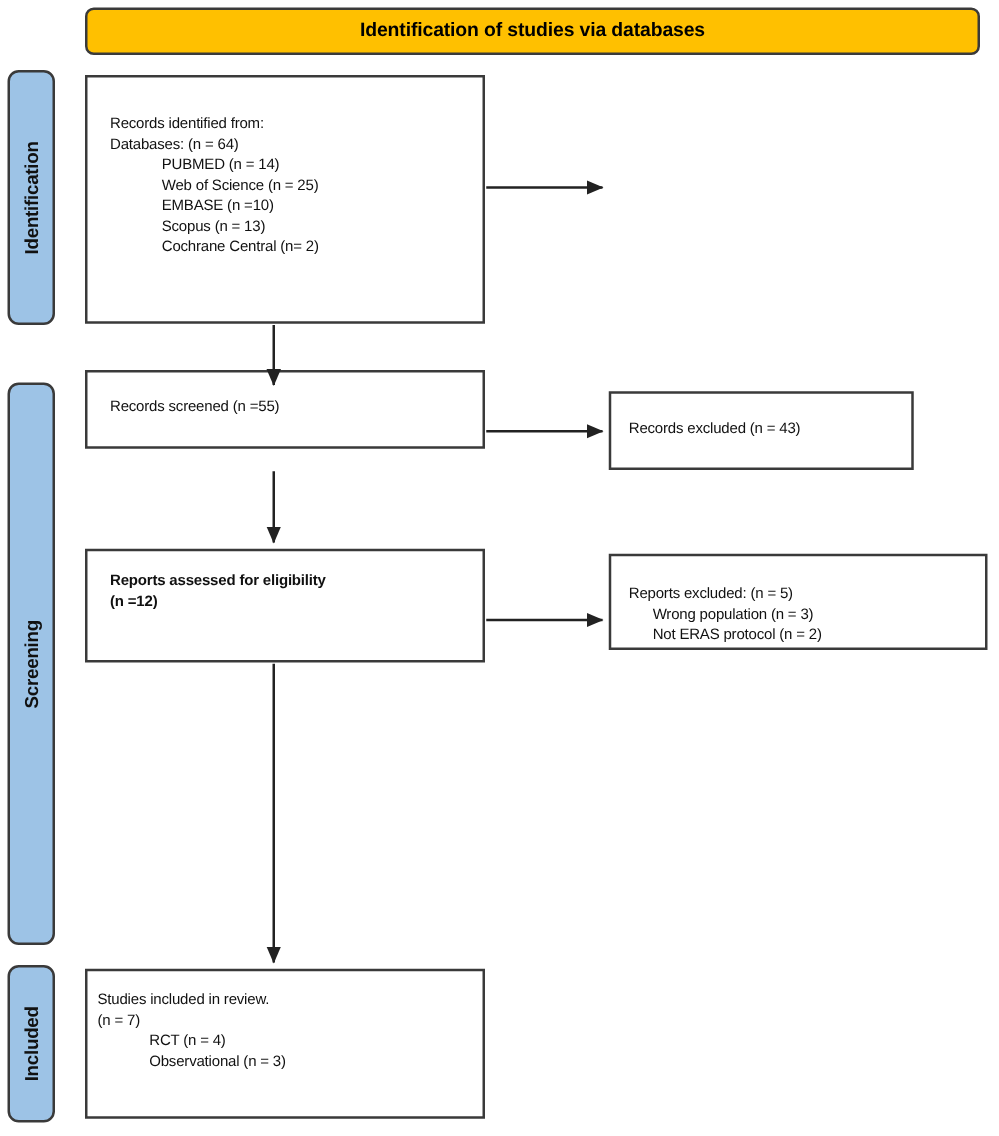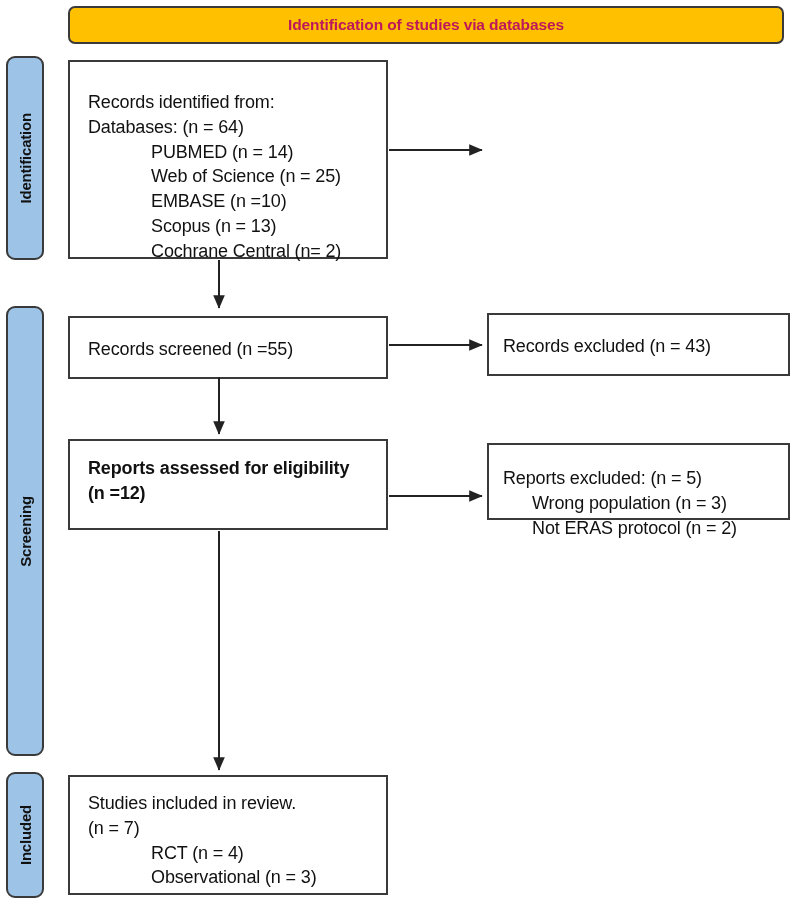--- a/index.html
+++ b/index.html
@@ -29,21 +29,21 @@
     border: 2px solid #3a3a3a;
     border-radius: 7px;
     box-sizing: border-box;
     display: flex;
     align-items: center;
     justify-content: center;
   }
   .banner-text {
     font-size: 15.5px;
     font-weight: bold;
-    color: #be185d;
+    color: #000000;
     letter-spacing: -0.1px;
     text-align: right;
     line-height: 1.1;
   }
 
   
   .rail {
     position: absolute;
     background: #9DC3E6;
     border: 2px solid #3a3a3a;
@@ -69,47 +69,47 @@
   
   .fbox {
     position: absolute;
     background: #ffffff;
     border: 2px solid #3a3a3a;
     box-sizing: border-box;
     padding: 0;
   }
   .fbox-text {
     position: absolute;
-    font-size: 18px;
+    font-size: 12px;
     color: #111111;
     line-height: 1.38;
     white-space: pre;
     letter-spacing: -0.15px;
   }
 
   #box-identified   { left: 68px;  top: 60px;  width: 320px; height: 199px; }
   #box-identified .fbox-text { left: 18px; top: 28px; }
 
   #box-removed      { left: 487px; top: 110px; width: 303px; height: 84px; }
   #box-removed .fbox-text { left: 14px; top: 9px; }
 
-  #box-screened     { left: 68px;  top: 316px; width: 320px; height: 63px; }
+  #box-screened     { left: 68px;  top: 296px; width: 320px; height: 63px; }
   #box-screened .fbox-text { left: 18px; top: 19px; }
 
-  #box-excluded     { left: 487px; top: 313px; width: 303px; height: 63px; }
+  #box-excluded     { left: 487px; top: 313px; width: 244px; height: 63px; }
   #box-excluded .fbox-text { left: 14px; top: 19px; }
 
   #box-eligibility  { left: 68px;  top: 439px; width: 320px; height: 91px; font-weight: bold; }
   #box-eligibility .fbox-text { left: 18px; top: 15px; }
 
   #box-reports-excluded { left: 487px; top: 443px; width: 303px; height: 77px; }
   #box-reports-excluded .fbox-text { left: 14px; top: 21px; }
 
   #box-included     { left: 68px;  top: 775px; width: 320px; height: 120px; }
-  #box-included .fbox-text { left: 18px; top: 14px; }
+  #box-included .fbox-text { left: 8px; top: 14px; }
 
   
   #connectors {
     position: absolute;
     left: 0;
     top: 0;
     width: 799px;
     height: 909px;
     pointer-events: none;
   }

